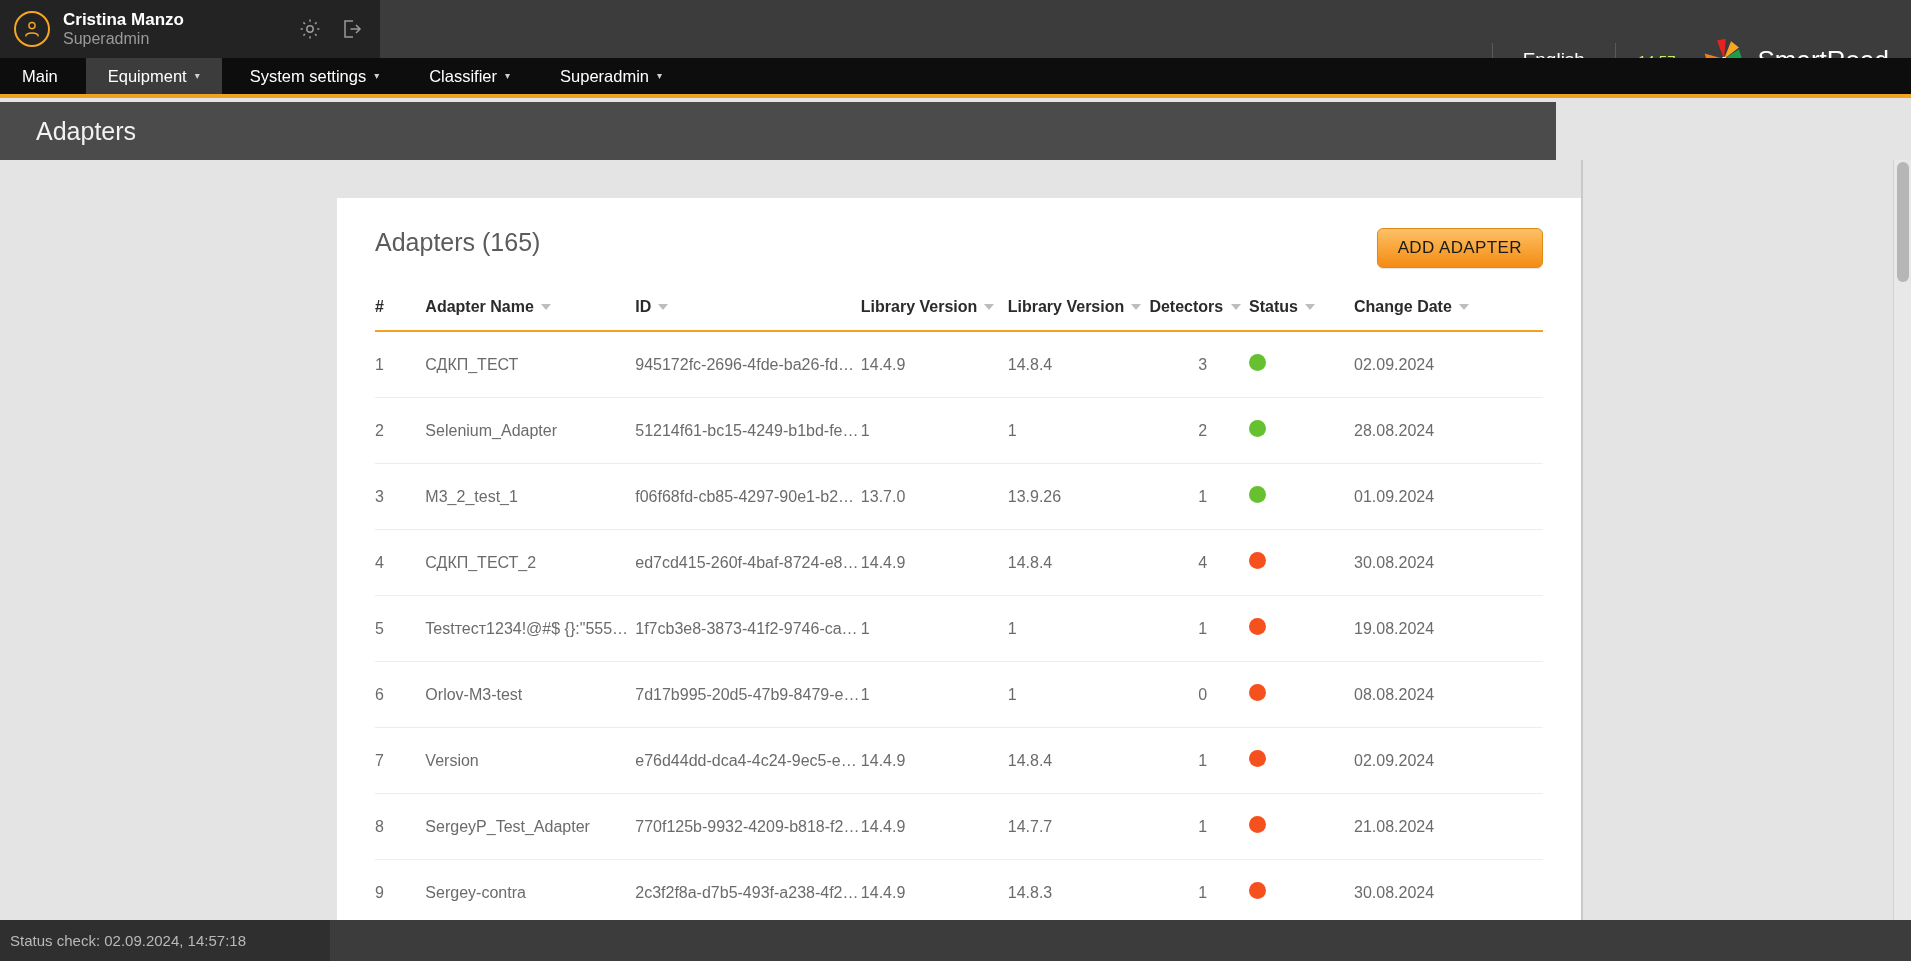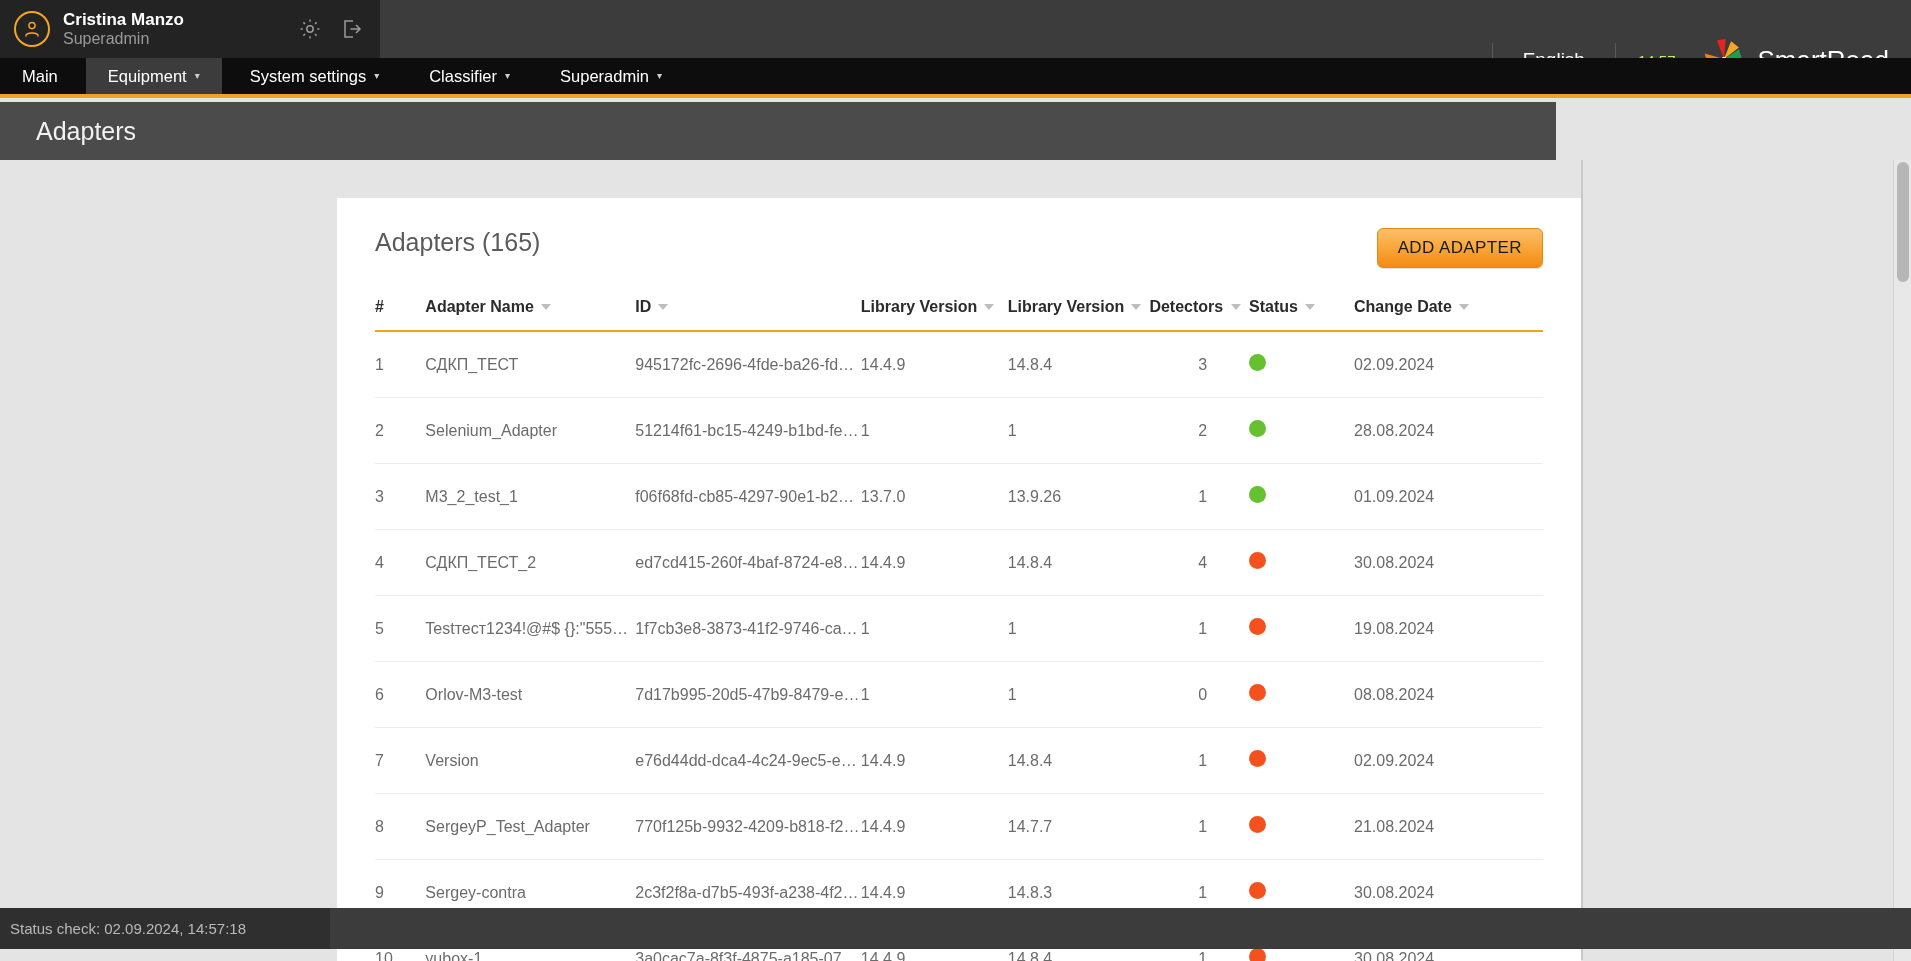--- a/index.html
+++ b/index.html
@@ -126,21 +126,21 @@
   .scroll-thumb {
     position: absolute; left: 3px; top: 2px; width: 12px; height: 120px;
     background: #b6b6b6; border-radius: 6px;
   }
   .card-vdiv {
     position: absolute; left: 1581px; top: 0; width: 2px; height: 800px; background: #c9c9c9;
   }
 
   
   .statusbar {
-    position: absolute; left: 0; bottom: 12px; width: 1911px; height: 41px;
+    position: absolute; left: 0; bottom: 0; width: 1911px; height: 41px;
     background: #3c3c3c; display: flex; align-items: center;
   }
   .statusbar .st-text { color: #b9b9b9; font-size: 15px; padding-left: 10px; white-space: nowrap; }
   .st-left-pane { position: absolute; left: 0; bottom: 0; width: 330px; height: 41px; background: #2f2f2f; }
 </style>
 </head>
 <body>
 
 <div class="topbar">
   <div class="user-block">

